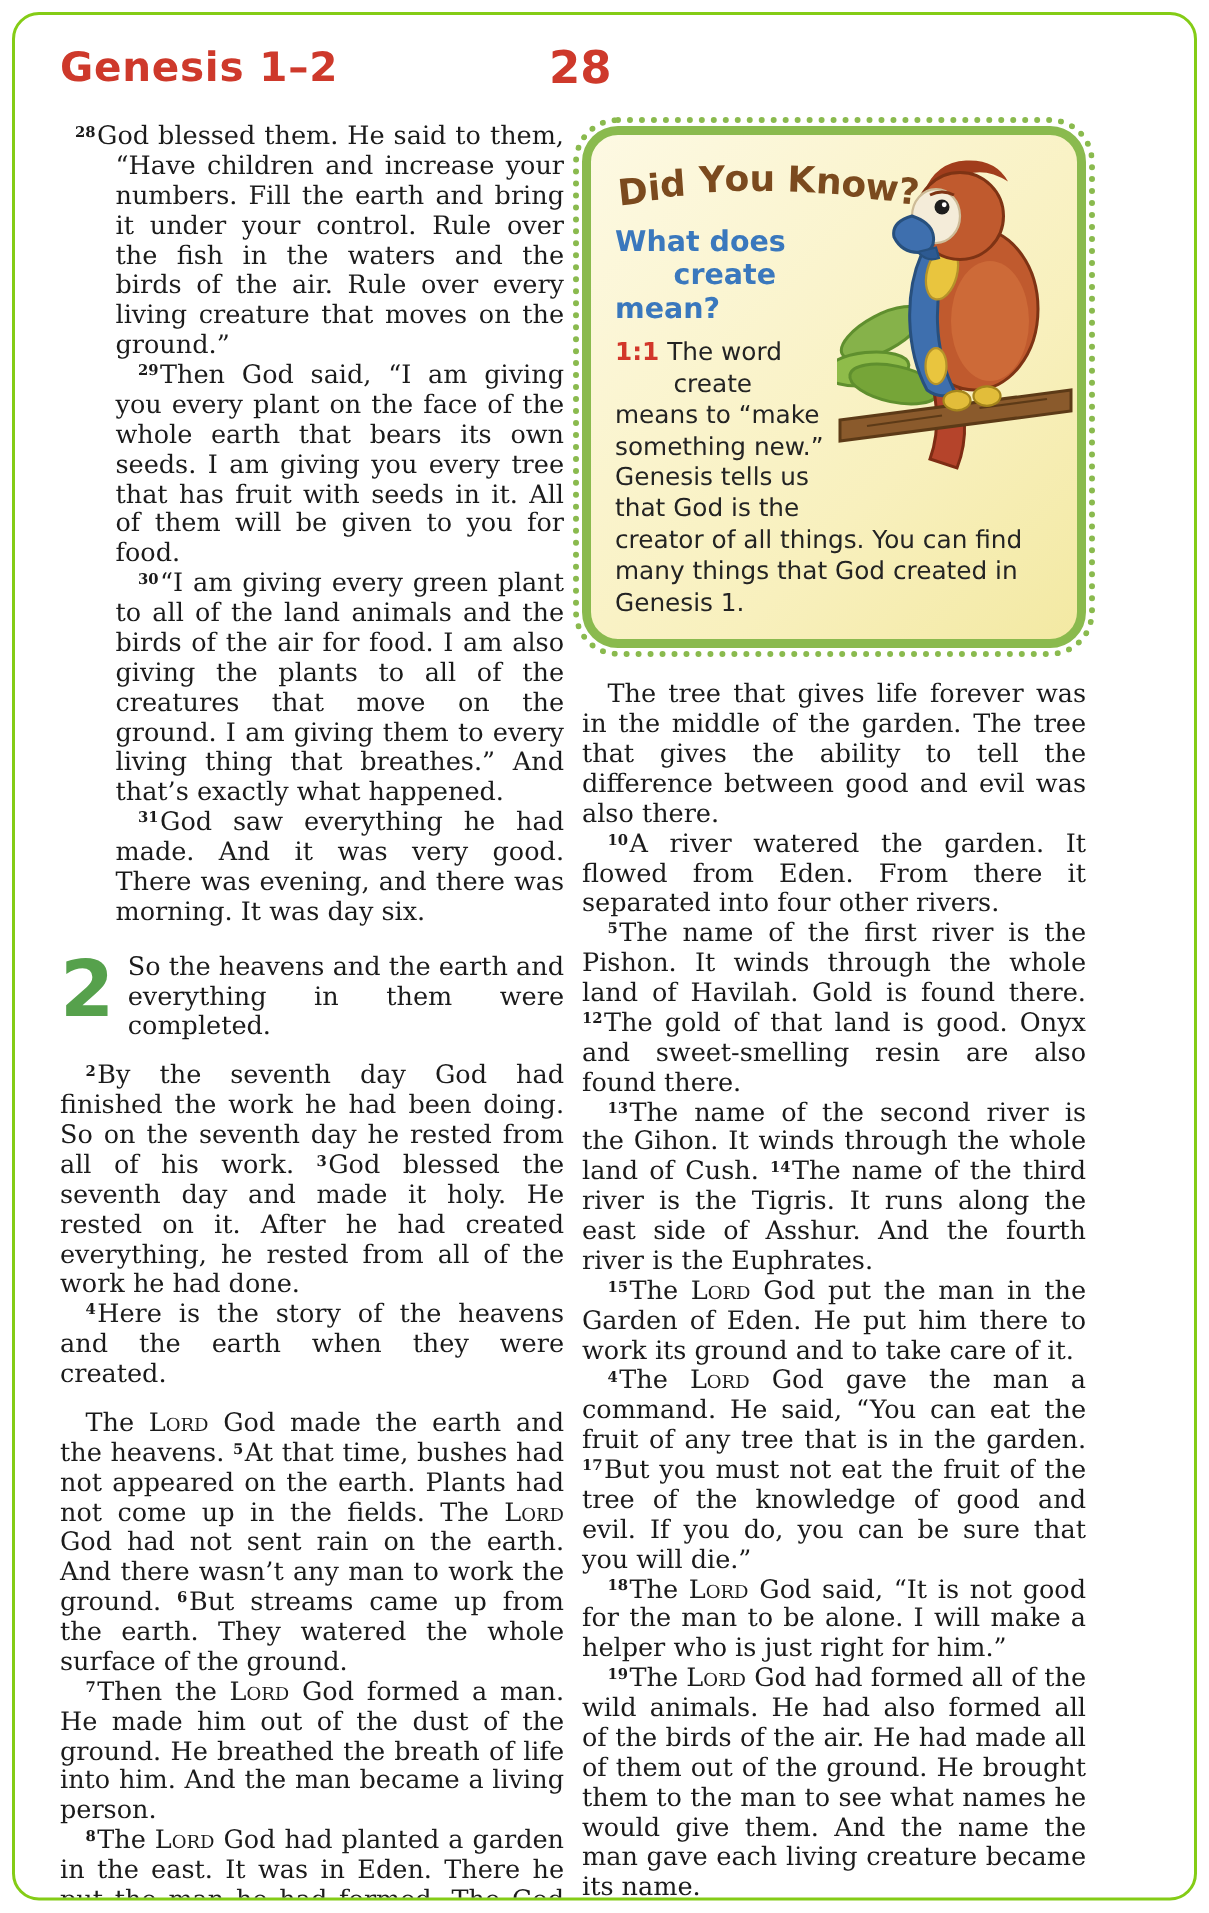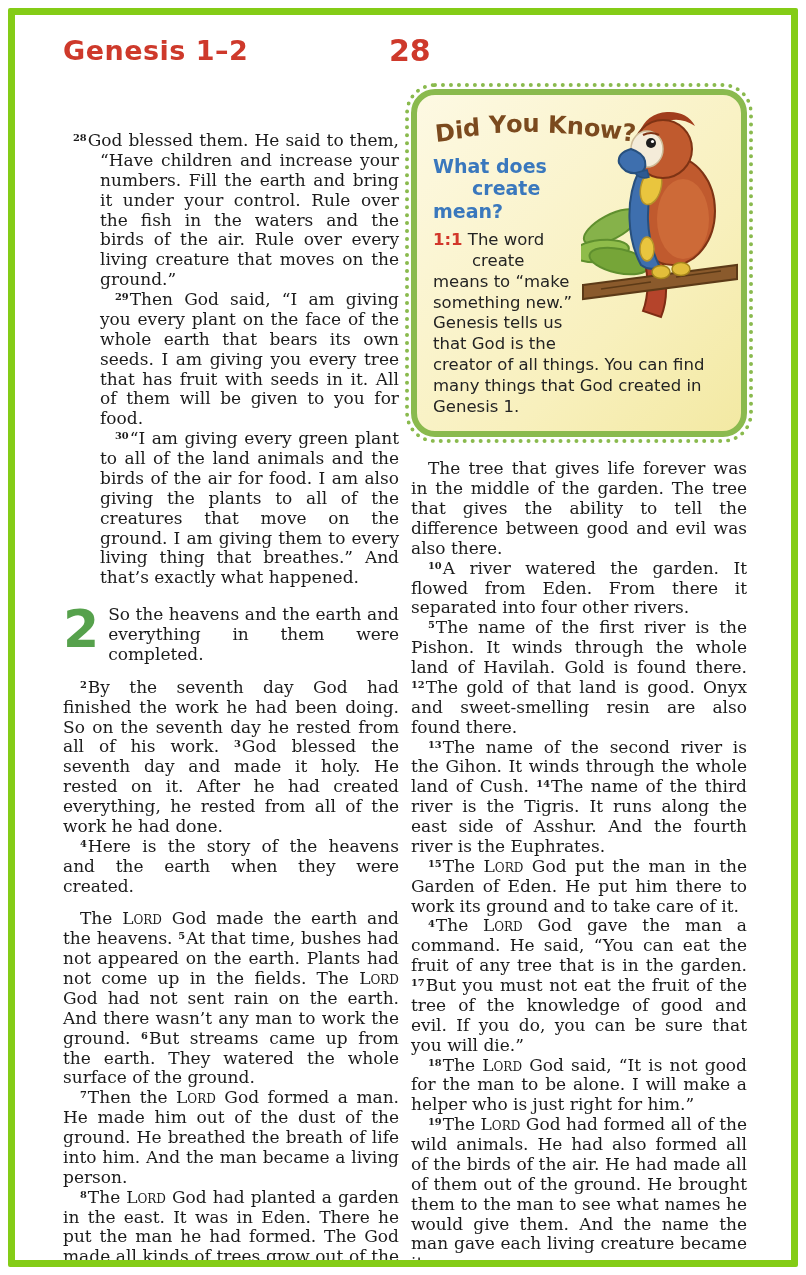--- a/index.html
+++ b/index.html
@@ -4,34 +4,34 @@
 <style>
   :root{
     --header-red:#ce392b; --chapter-green:#56a14c; --section-heading-blue:#3d7ec1;
     --box-border-green:#8aba4e; --title-brown:#7b4a1e; --question-blue:#3a78bd;
     --reference-red:#d2372a; --body-text:#1b1b1b;
   }
   html,body{margin:0;padding:0;}
   body{width:806px;height:1275px;position:relative;background:#ffffff;
        font-family:"DejaVu Serif", serif;}
   .frame{position:absolute;left:8px;top:8px;right:8px;bottom:8px;
-         border:7px solid #84cc16;border-radius:2px;box-sizing:border-box;
-         padding:20px 40px 0 48px;overflow:hidden;background:#fff;}
+         border:2px solid #84cc16;border-radius:18px;box-sizing:border-box;
+         padding:20px 40px 0 30px;overflow:hidden;background:#fff;}
   .header{position:relative;height:44px;margin-bottom:8px;}
   .book-range{font-family:"DejaVu Sans",sans-serif;font-weight:bold;font-size:27px;
               color:var(--header-red);letter-spacing:.5px;}
   .page-num{position:absolute;left:326px;top:-2px;font-family:"DejaVu Sans",sans-serif;
             font-weight:bold;font-size:30px;color:var(--header-red);}
   .cols{display:flex;gap:12px;}
   .col{width:336px;font-size:17px;line-height:1.17;text-align:justify;color:var(--body-text);}
   p{margin:0;}
   .indent{text-indent:17px;}
   .spaced{margin-top:13px;}
   .quote-block{margin-left:37px;}
-  .quote-block .hang{text-indent:-27px;margin-top:44px;}
+  .quote-block .hang{text-indent:-27px;}
   .quote-block .qin{text-indent:15px;}
   .seg-sup{font-weight:bold;font-size:0.58em;position:relative;top:-0.5em;padding-right:1px;}
   .seg-lord{font-variant:small-caps;margin-top:12px;}
   .seg-i{margin-left:39px;}
   .seg-ref{color:var(--reference-red);font-weight:bold;}
   .chapter-start{margin:17px 0 13px;}
   .chapter-start::after{content:"";display:block;clear:both;}
   .chapter-num{float:left;font-family:"DejaVu Sans",sans-serif;font-weight:bold;
                font-size:52px;line-height:.78;color:var(--chapter-green);margin:4px 9px 0 0;}
   .sec-heading{font-family:"DejaVu Sans",sans-serif;font-weight:bold;font-size:20px;
@@ -61,20 +61,21 @@
     <span class="page-num">28</span>
   </div>
 
   <div class="cols">
     <div class="col">
       <div>
           <div class="quote-block">
             <p class="hang"><span class="seg-sup">28</span>God blessed them. He said to them, “Have children and increase your numbers. Fill the earth and bring it under your control. Rule over the fish in the waters and the birds of the air. Rule over every living creature that moves on the ground.”</p>
             <p class="qin"><span class="seg-sup">29</span>Then God said, “I am giving you every plant on the face of the whole earth that bears its own seeds. I am giving you every tree that has fruit with seeds in it. All of them will be given to you for food.</p>
             <p class="qin"><span class="seg-sup">30</span>“I am giving every green plant to all of the land animals and the birds of the air for food. I am also giving the plants to all of the creatures that move on the ground. I am giving them to every living thing that breathes.” And that’s exactly what happened.</p>
+            <p class="qin"><span class="seg-sup">31</span>God saw everything he had made. And it was very good. There was evening, and there was morning. It was day six.</p>
           </div>
           <div class="chapter-start">
             <span class="chapter-num">2</span>
             <div>So the heavens and the earth and everything in them were completed.</div>
           </div>
           <p class="indent"><span class="seg-sup">2</span>By the seventh day God had finished the work he had been doing. So on the seventh day he rested from all of his work. <span class="seg-sup">3</span>God blessed the seventh day and made it holy. He rested on it. After he had created everything, he rested from all of the work he had done.</p>
           <p class="indent"><span class="seg-sup">4</span>Here is the story of the heavens and the earth when they were created.</p>
           <p class="indent spaced">The <span class="seg-lord">Lord</span> God made the earth and the heavens. <span class="seg-sup">5</span>At that time, bushes had not appeared on the earth. Plants had not come up in the fields. The <span class="seg-lord">Lord</span> God had not sent rain on the earth. And there wasn’t any man to work the ground. <span class="seg-sup">6</span>But streams came up from the earth. They watered the whole surface of the ground.</p>
           <p class="indent"><span class="seg-sup">7</span>Then the <span class="seg-lord">Lord</span> God formed a man. He made him out of the dust of the ground. He breathed the breath of life into him. And the man became a living person.</p>
           <p class="indent"><span class="seg-sup">8</span>The <span class="seg-lord">Lord</span> God had planted a garden in the east. It was in Eden. There he put the man he had formed. The  God made all kinds of trees grow out of the ground. Their fruit was pleasing to look at and good to eat.</p>

